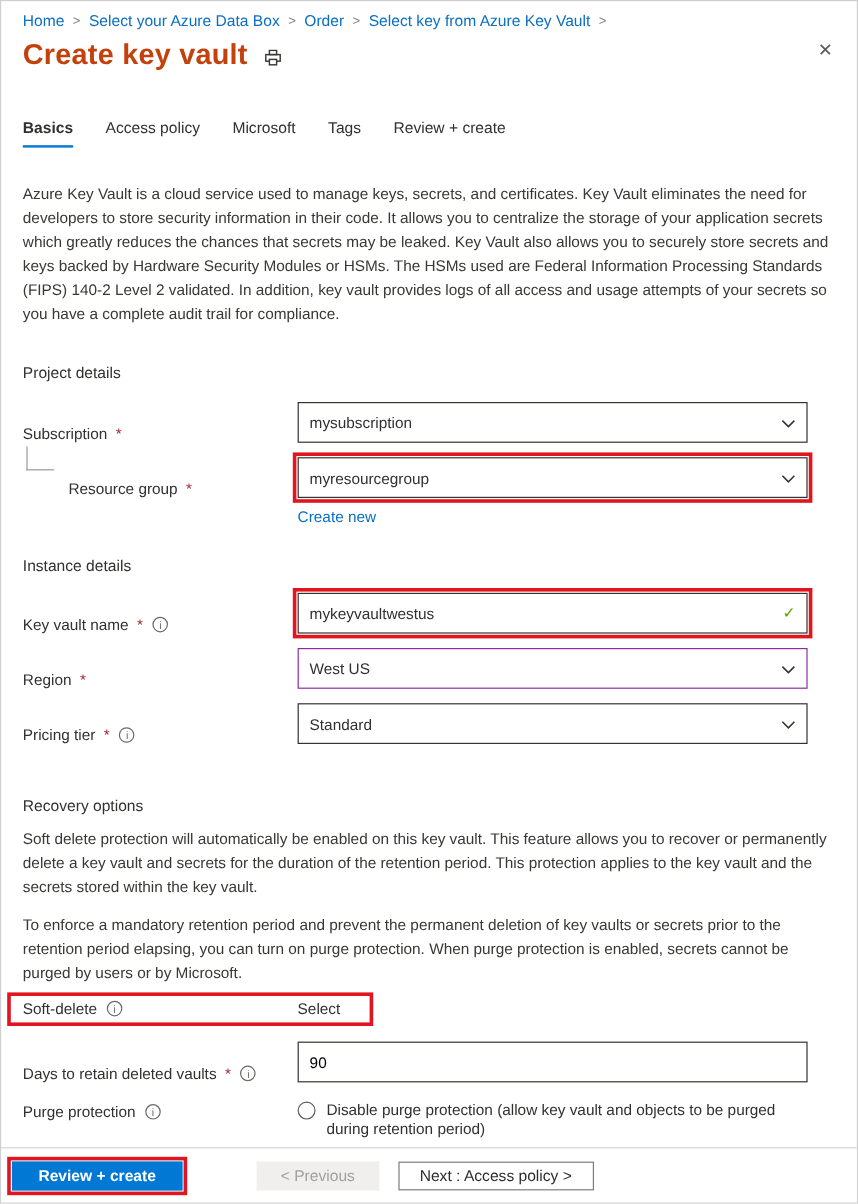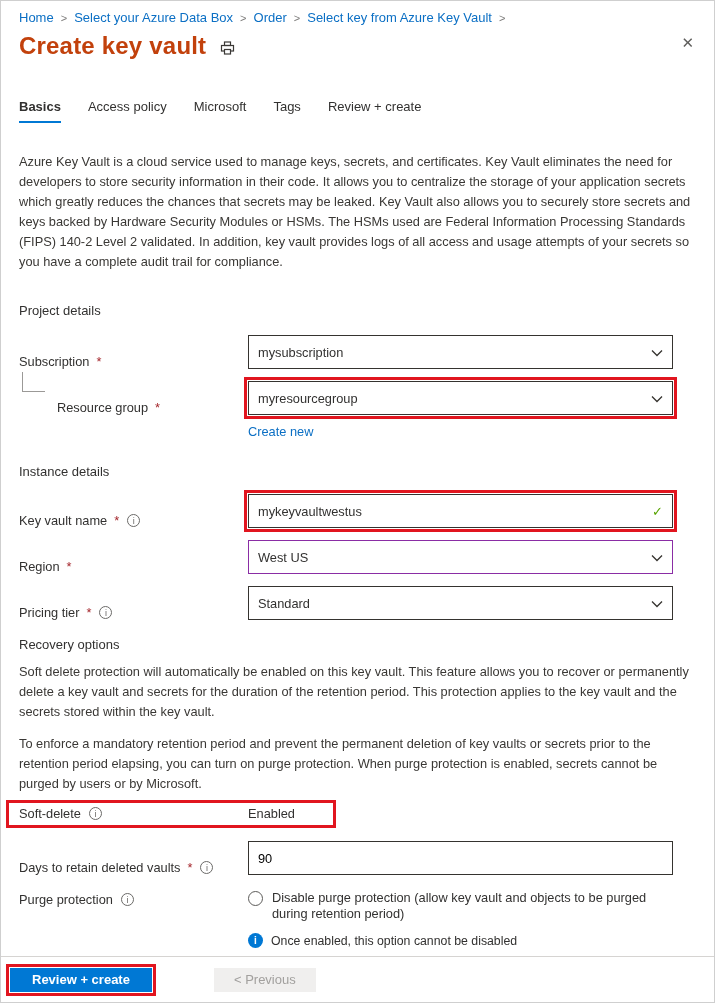--- a/index.html
+++ b/index.html
@@ -62,21 +62,21 @@
   .connector {
     position:absolute; left:3px; top:-9px; width:23px; height:20px;
     border-left:1px solid #9b9997; border-bottom:1px solid #9b9997;
   }
   .indent-label { padding-left:38px; }
   .link-row { margin-top:6px; }
   .link { color:#0b6fc4; font-size:12.8px; text-decoration:none; cursor:pointer; }
 
   
   .softdelete-wrap {
-    margin-top:6px; margin-left:-13px; width:330px;
+    margin-top:6px; margin-left:-13px; width:305px;
     border:3px solid #e1151f; display:flex; align-items:center;
     padding:3px 0 4px 10px;
   }
   .softdelete-wrap .label-col { flex:0 0 229px; }
   .value-text { font-size:12.8px; }
 
   
   .radio-option { display:flex; gap:9px; align-items:flex-start; font-size:12.8px; line-height:16px; }
   .radio {
     width:15px; height:15px; border-radius:50%; border:1px solid #5c5b59;
@@ -235,30 +235,30 @@
     <div class="control-col">
       <div class="dropdown">
         <span>Standard</span>
         <span><svg width="12" height="8" viewBox="0 0 12 8">
               <path d="M1 1.5l5 5 5-5" stroke="#35332f" stroke-width="1.3" fill="none"></path>
             </svg></span>
       </div>
     </div>
   </div>
 
-  <div class="section-heading" style="margin-top:17px;">Recovery options</div>
+  <div class="section-heading" style="margin-top:44px;">Recovery options</div>
   <p class="section-desc">Soft delete protection will automatically be enabled on this key vault. This feature allows you to recover or permanently delete a key vault and secrets for the duration of the retention period. This protection applies to the key vault and the secrets stored within the key vault.</p>
   <p class="section-desc" style="margin-top:12px;">To enforce a mandatory retention period and prevent the permanent deletion of key vaults or secrets prior to the retention period elapsing, you can turn on purge protection. When purge protection is enabled, secrets cannot be purged by users or by Microsoft.</p>
 
   <div class="softdelete-wrap">
     <div class="label-col">
       <span>Soft-delete</span>
       <span class="info-i">i</span>
     </div>
-    <span class="value-text">Enabled</span>
+    <span class="value-text">Select</span>
   </div>
 
   <div class="form-row" style="margin-top:13px;">
     <div class="label-col">
       <span>Days to retain deleted vaults</span>
         <span class="req">*</span>
       <span class="info-i">i</span>
     </div>
     <div class="control-col">
       <input class="textfield" value="90" style="">
@@ -280,13 +280,14 @@
         <span>Once enabled, this option cannot be disabled</span>
       </div>
     </div>
   </div>
 
 </div>
 
 <div class="footer">
   <button class="btn btn-primary hl">Review + create</button>
   <button class="btn btn-disabled">&lt; Previous</button>
+  <button class="btn btn-default">Next : Access policy &gt;</button>
 </div>
 
 </body></html>

